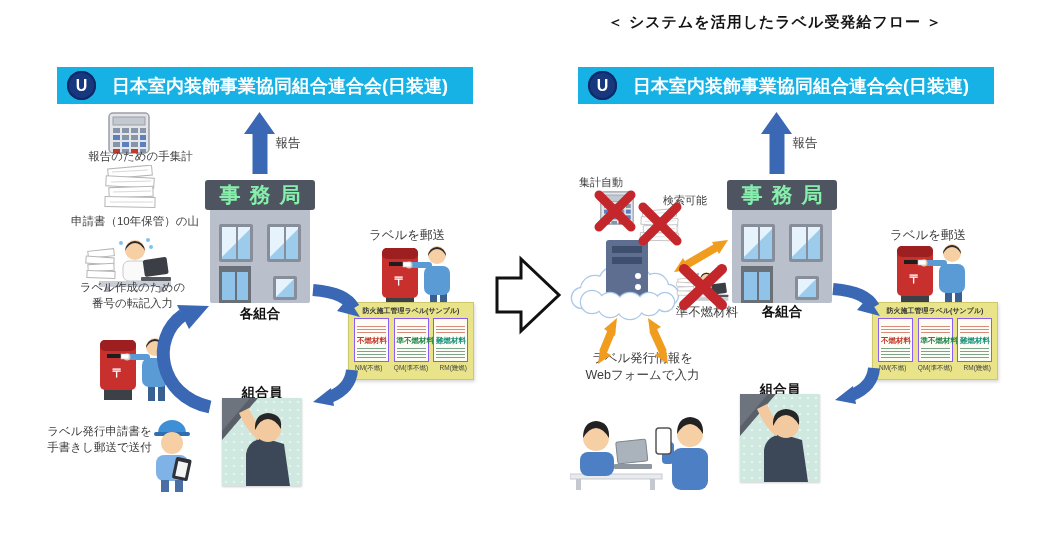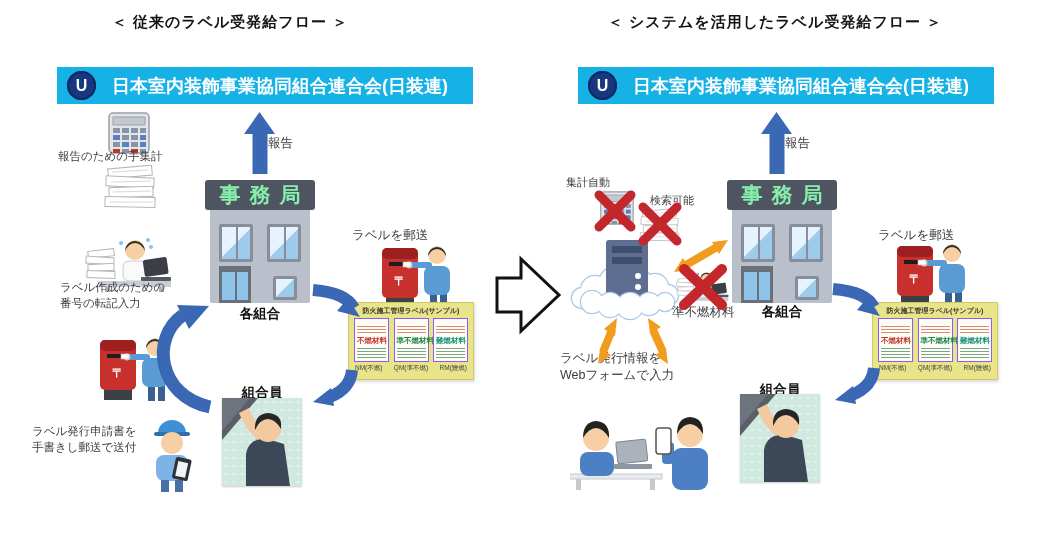--- a/index.html
+++ b/index.html
@@ -1,20 +1,20 @@
 <!DOCTYPE html>
 <html><head>
 <meta charset="utf-8">
 <style>
   html,body{margin:0;padding:0;background:#fff;}
   .stage{position:relative;width:1045px;height:534px;background:#fff;overflow:hidden;
          font-family:"Liberation Sans","DejaVu Sans",sans-serif;color:#222;}
   .panel-title{position:absolute;top:13px;font-size:15px;font-weight:bold;color:#141414;
                text-align:center;letter-spacing:1px;}
-  .txt{position:absolute;font-size:11.5px;color:#3d3d3d;text-align:left;line-height:1.35;}
+  .txt{position:absolute;font-size:11.5px;color:#3d3d3d;text-align:center;line-height:1.35;}
   .txt.big{font-size:12.5px;}
   .bold-label{position:absolute;font-size:13.5px;font-weight:bold;color:#101010;text-align:center;}
   
   .banner{position:absolute;width:416px;height:37px;background:#16b2e6;display:flex;align-items:center;}
   .banner .logo{position:absolute;left:10px;top:4px;width:29px;height:29px;border-radius:50%;
                 background:#17377f;box-shadow:0 0 0 2px #0d2a66 inset;display:flex;align-items:center;justify-content:center;}
   .banner .logo span{color:#fff;font-weight:bold;font-size:16px;}
   .banner .banner-text{flex:1;text-align:center;color:#fff;font-weight:bold;font-size:18px;
                        padding-left:30px;white-space:nowrap;letter-spacing:0px;}
   
@@ -125,39 +125,39 @@
         <polygon points="0,0 36,0 0,42" fill="#596069"></polygon>
         <polygon points="0,0 28,0 0,33" fill="#6d747d"></polygon>
         <path d="M24 88 L24 56 Q26 42 42 40 L62 46 L68 88 Z" fill="#3c4757"></path>
         <path d="M36 42 Q24 32 17 15 L27 10 Q33 27 47 36 Z" fill="#f3c9a0"></path>
         <circle cx="46" cy="31" r="13" fill="#f3c9a0"></circle>
         <path d="M33 32 Q32 16 46 15 Q61 16 59 31 Q53 21 46 21 Q38 21 33 32 Z" fill="#262626"></path>
       </g>
     </defs>
   </svg>
 
-  <div class="panel-title" style="left:30px;width:400px;">＜ 従来のラベル受発給フロー ＞</div>
 
   <div class="banner" style="left:57px;top:67px;">
     <span class="logo">
       <span>U</span>
       </span>
     <span class="banner-text">日本室内装飾事業協同組合連合会(日装連)</span>
   </div>
 
   <div class="ill" style="left:108px;top:112px;">
     <svg width="42" height="42" viewBox="0 0 42 42">
         <use href="#g-calc"></use>
       </svg></div>
   <div class="txt" style="left:58px;top:149px;width:165px;">報告のための手集計</div>
 
   <div class="ill" style="left:102px;top:165px;">
     <svg width="60" height="46" viewBox="0 0 60 46">
         <use href="#g-papers"></use>
       </svg></div>
+  <div class="txt" style="left:45px;top:214px;width:180px;">申請書（10年保管）の山</div>
 
   <div class="ill" style="left:85px;top:230px;">
     <svg width="92" height="62" viewBox="0 0 92 62">
         <use href="#g-worker-typing"></use>
       </svg></div>
   <div class="txt" style="left:60px;top:280px;width:145px;">
     <span>ラベル作成のための</span><br>
     <span>番号の転記入力</span></div>
 
   <div class="building" style="left:205px;top:180px;">

